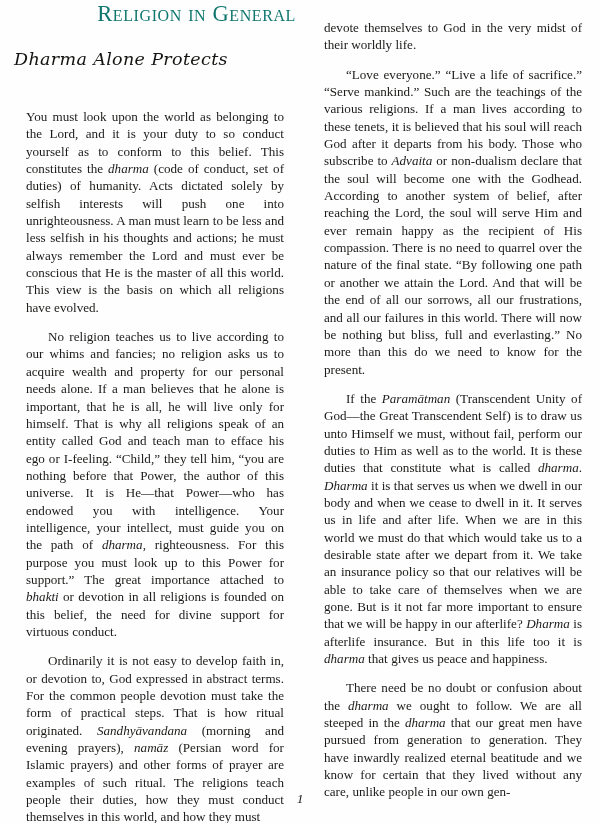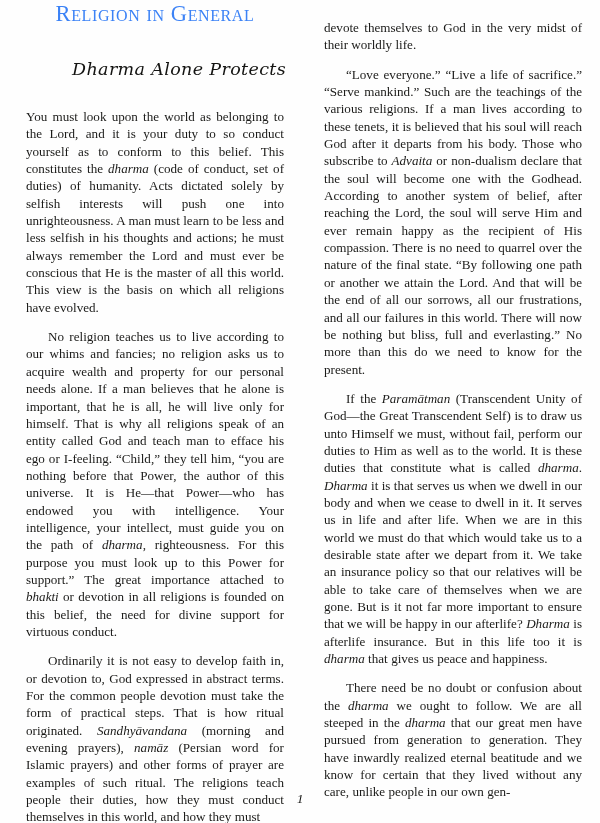--- a/index.html
+++ b/index.html
@@ -20,37 +20,37 @@
   }
 
   
   #headings {
     position: absolute;
     left: 14px;
     top: 0px;
     width: 282px;
   }
   .chapter-title {
-    text-align: center;
+    text-align: right;
     font-size: 22.5px;
     line-height: 1.05;
     font-variant: small-caps;
     letter-spacing: 0.6px;
     font-weight: 400;
     margin: 0;
     padding-top: 2px;
     white-space: nowrap;
-    color: #3b82f6;
+    color: #0f766e;
   }
   .section-title {
-    text-align: right;
+    text-align: left;
     font-style: italic;
     font-size: 17.5px;
     line-height: 1.1;
-    margin: 10px;
+    margin: 0;
     padding-top: 24px;
     font-weight: 400;
     letter-spacing: 0.35px;
     font-family: "DejaVu Serif", "Liberation Serif", serif;
     color: #141412;
   }
 
   
   .column {
     position: absolute;

